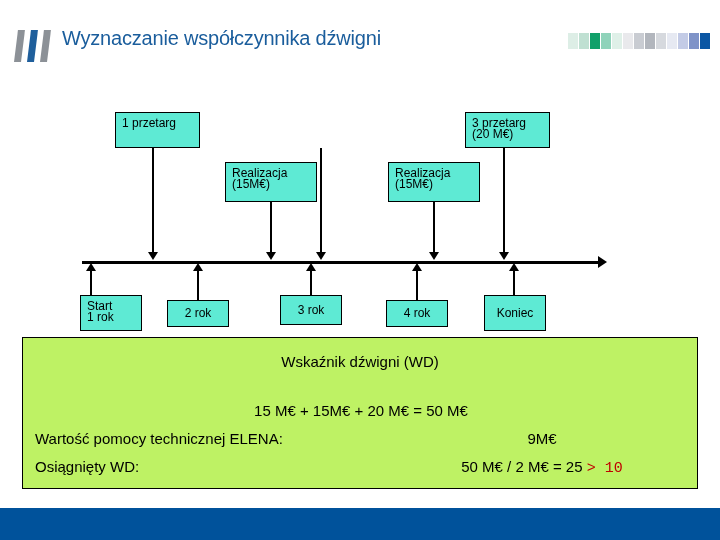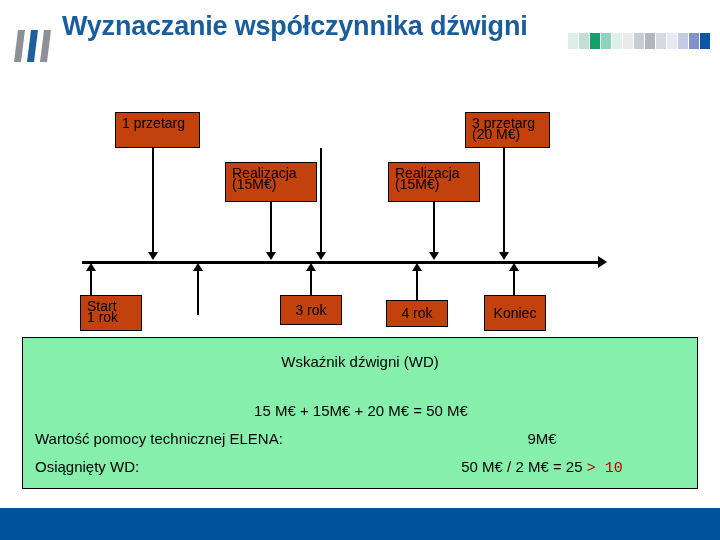--- a/index.html
+++ b/index.html
@@ -40,23 +40,23 @@
     transform: skewX(-7deg);
     display: block;
   }
   #title-bars i.b1 { left: 0px;  background: #8c9197; }
   #title-bars i.b2 { left: 13px; background: #1f5f9c; }
   #title-bars i.b3 { left: 26px; background: #8c9197; }
 
   #page-title {
     position: absolute;
     left: 62px;
-    top: 11px;
-    font-size: 27px;
-    font-weight: bold;
+    top: 27px;
+    font-size: 20px;
+    font-weight: normal;
     color: #1a5d9c;
     letter-spacing: -0.2px;
     white-space: nowrap;
   }
 
   #swatch-strip {
     position: absolute;
     left: 568px;
     top: 33px;
     height: 16px;
@@ -73,23 +73,23 @@
   #diagram {
     position: absolute;
     left: 0;
     top: 80px;
     width: 720px;
     height: 255px;
   }
   .node-box {
     position: absolute;
     border: 1px solid #000000;
-    background: #c2410c;
+    background: #5eead4;
     box-sizing: border-box;
-    font-size: 14px;
+    font-size: 12px;
     line-height: 11px;
     color: #000000;
     padding: 5px 0 0 6px;
     white-space: pre-line;
   }
   .node-box.centered {
     padding: 0;
     display: flex;
     align-items: center;
     justify-content: center;
@@ -135,21 +135,21 @@
 
   
   #wd-panel {
     position: absolute;
     left: 22px;
     top: 337px;
     width: 676px;
     height: 152px;
     border: 1px solid #000000;
     box-sizing: border-box;
-    background: #86efac;
+    background: #bef264;
   }
   #wd-heading {
     position: absolute;
     left: 0;
     top: 15px;
     width: 100%;
     text-align: center;
     font-size: 15px;
     color: #000000;
   }
@@ -251,20 +251,21 @@
 
   <div class="stem" style="left:416px; top:190px; height:45px;"></div>
   <div class="arrow-up" style="left:412px; top:183px;"></div>
 
   <div class="stem" style="left:513px; top:190px; height:45px;"></div>
   <div class="arrow-up" style="left:509px; top:183px;"></div>
 
   <div class="node-box" style="left:80px; top:215px; width:62px; height:36px;">Start
 1 rok</div>
 
+  <div class="node-box centered" style="left:167px; top:220px; width:62px; height:27px;">2 rok</div>
 
   <div class="node-box centered" style="left:280px; top:215px; width:62px; height:30px;">3 rok</div>
 
   <div class="node-box centered" style="left:386px; top:220px; width:62px; height:27px;">4 rok</div>
 
   <div class="node-box centered" style="left:484px; top:215px; width:62px; height:36px;">Koniec</div>
 
 </div>
 
 <div id="wd-panel">

